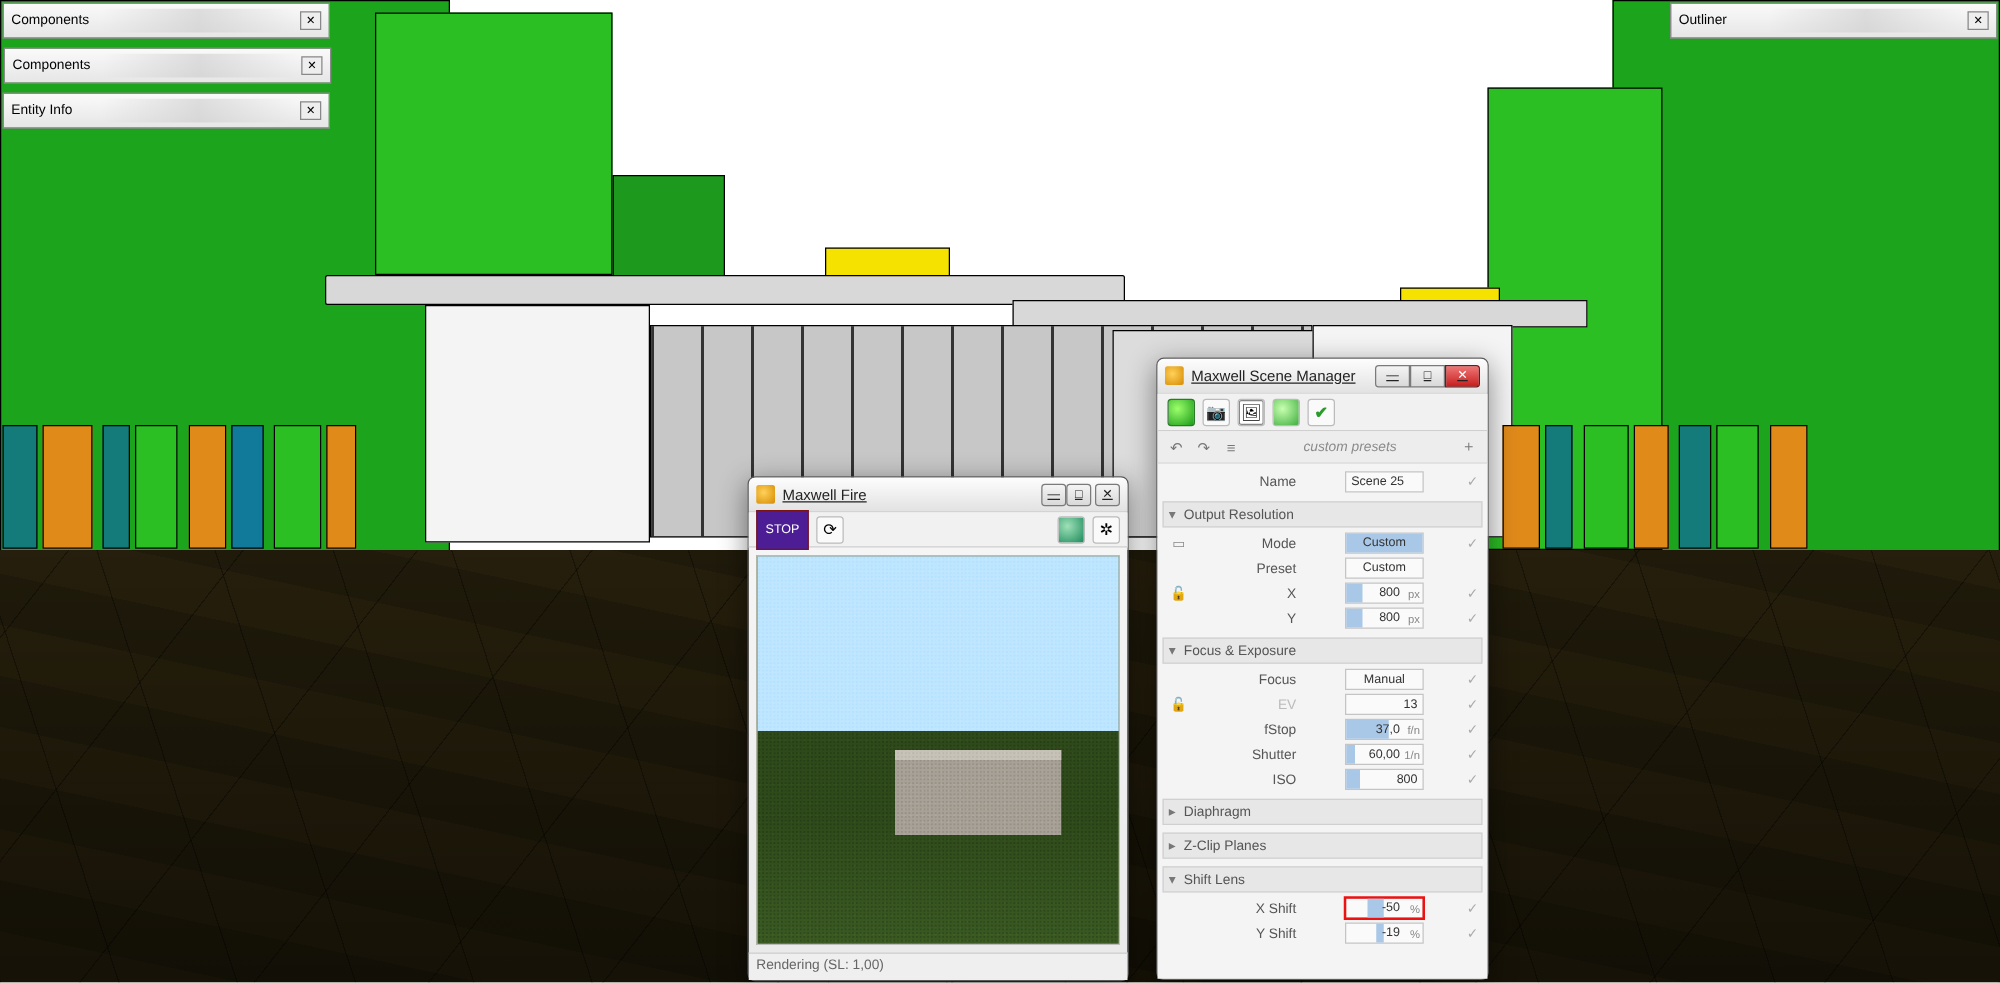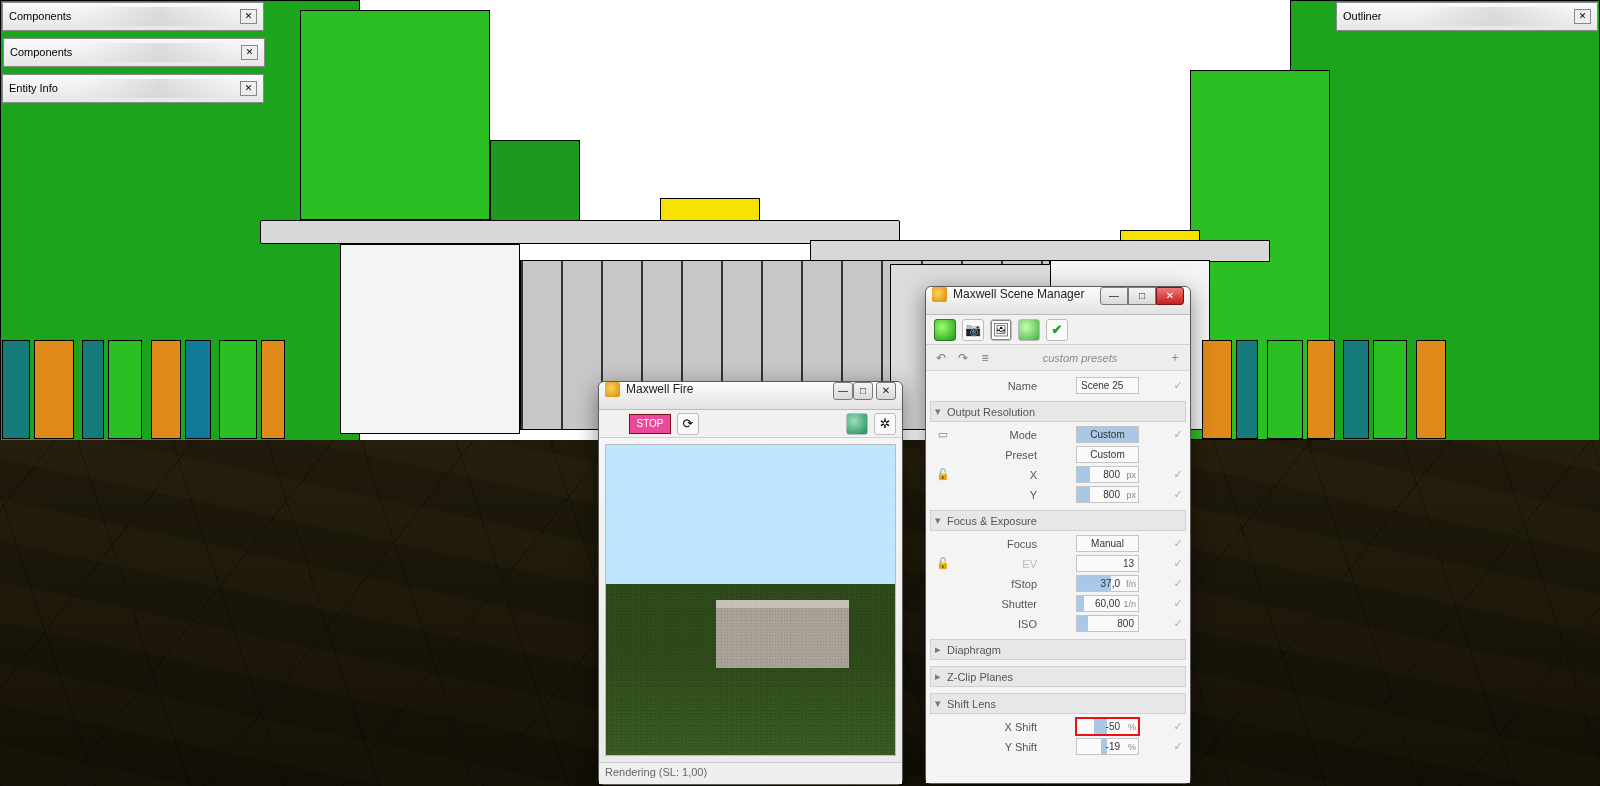--- a/index.html
+++ b/index.html
@@ -49,23 +49,23 @@
   .side-panel .close{width:17px;height:15px;border:1px solid #888;background:#eee;
     font-size:9px;text-align:center;line-height:13px;cursor:pointer;}
   .side-panel.ents{filter:blur(0);}
   .side-panel::after{content:"";position:absolute;left:30%;right:10%;top:4px;bottom:4px;
      background:linear-gradient(90deg,rgba(255,255,255,0) 0,rgba(200,200,200,.55) 50%,rgba(255,255,255,0) 100%);}
 
   
   .win { position:absolute; border:1px solid #5a5a5a; border-radius:6px;
          background:linear-gradient(#f7f7f7,#e9e9e9); box-shadow:0 6px 22px rgba(0,0,0,.45);
          display:flex; flex-direction:column; }
-  .win .titlebar{height:28px;display:flex;align-items:flex-start;gap:6px;padding:0 6px;
+  .win .titlebar{height:28px;display:flex;align-items:center;gap:6px;padding:0 6px;
          background:linear-gradient(#fdfdfd,#e2e2e2);border-bottom:1px solid #bcbcbc;
-         border-radius:6px 6px 0 0;font-size:12px;color:#222;}
+         border-radius:6px 6px 0 0;font-size:12px;color:#222;text-decoration:underline;}
   .win .titlebar .spacer{flex:1;}
   .wbtns{display:flex;gap:0;}
   .wbtn{width:28px;height:18px;border:1px solid #7a7a7a;background:linear-gradient(#f4f4f4,#d9d9d9);
         font-size:10px;text-align:center;line-height:16px;cursor:pointer;}
   .wbtn:first-child{border-radius:3px 0 0 3px;}
   .wbtn:last-child{border-radius:0 3px 3px 0;}
   .wbtn.close{background:linear-gradient(#e77,#c81f1f);color:#fff;border-color:#7a1414;}
   .wbtn.single{width:20px;border-radius:3px;}
   .app-icon{width:15px;height:15px;border-radius:2px;background:#888;}
   .app-icon.maxwell{background:radial-gradient(circle at 40% 40%,#ffd15a,#d68a00);}
@@ -102,22 +102,22 @@
         margin:6px -2px 3px;padding:0 4px;color:#555;font-size:11px;cursor:pointer;}
   .sect .caret{width:12px;color:#777;}
   
   .msm .body::-webkit-scrollbar{width:12px;}
   .msm .body::-webkit-scrollbar-thumb{background:#cfcfcf;border:1px solid #aaa;}
 
   
   .mfire{left:598px; top:381px; width:305px; height:404px;}
   .mfire .toolbar{height:28px;display:flex;align-items:center;gap:6px;padding:3px 6px;
         background:#f1f1f1;border-bottom:1px solid #cfcfcf;}
-  .stopbtn{width:42px;height:20px;background:#ec4899;color:#fff;font-size:10px;
-        display:flex;align-items:center;justify-content:center;cursor:pointer;border:1px solid #7a1414;margin-left:24px;}
+  .stopbtn{width:42px;height:32px;background:#4c1d95;color:#fff;font-size:10px;
+        display:flex;align-items:center;justify-content:center;cursor:pointer;border:1px solid #7a1414;}
   .mfire .toolbar .sp{flex:1;}
   .mfire .preview{flex:1;margin:6px;border:1px solid #bbb;position:relative;overflow:hidden;
     background:
       linear-gradient(#bfe6ff 0 45%, transparent 45%),
       linear-gradient(#2e4a1a 68% , #3a5a22 100%),
       radial-gradient(ellipse 180px 120px at 30% 55%, #1a3a12 0 60%, transparent 61%),
       radial-gradient(ellipse 150px 110px at 75% 52%, #224518 0 60%, transparent 61%);
     background-color:#6b8f3b;}
   .mfire .preview .house{position:absolute;left:38%;top:50%;width:46%;height:22%;
     background:#a7a197;border-top:8px solid #c7c2b8;}

